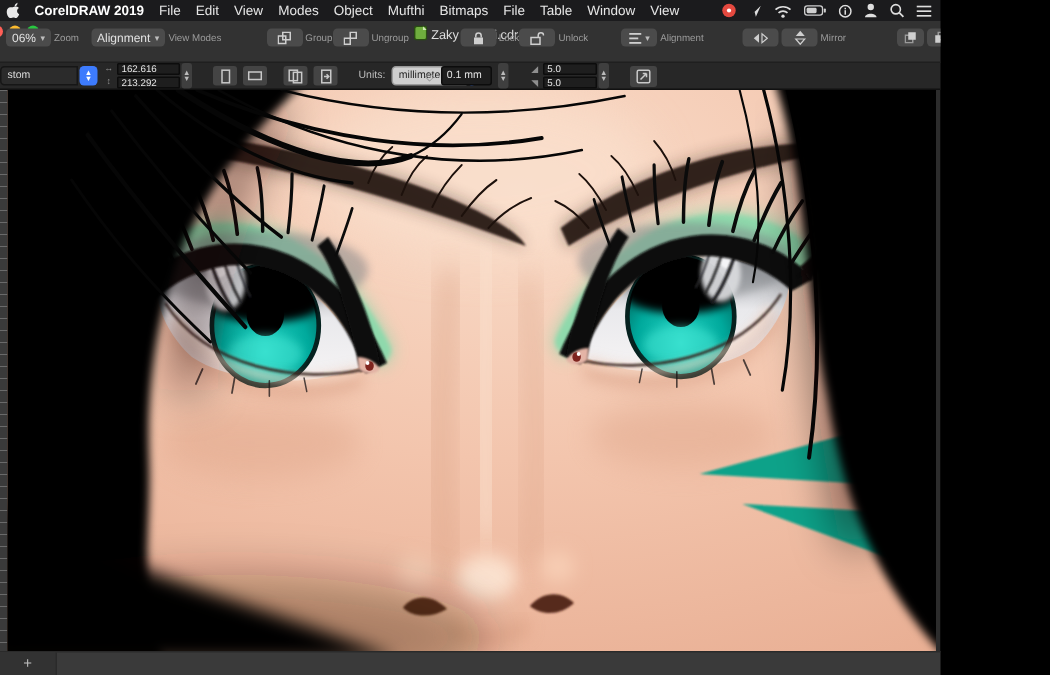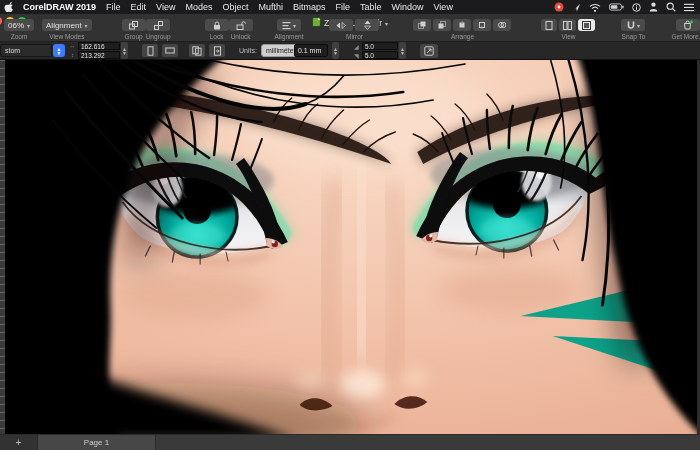--- a/index.html
+++ b/index.html
@@ -1,36 +1,36 @@
 <!DOCTYPE html>
 <html style="--accent_blue: #3d7bfd; --menubar_bg: #1b1b1d; --toolbar_bg: #323232; --propbar_bg: #272727; --statusbar_bg: #3a3a3a; --skin: #f3c5ad; --skin_light: #f9dcc9; --skin_deep: #e6a98d; --hair: #050505; --eyeshadow_mint: #8fd9ac; --iris_teal: #00a99c; --iris_teal_deep: #00564f; --face_paint_teal: #0ba289;"><head>
 <meta charset="utf-8">
 <style>
   *{box-sizing:border-box;margin:0;padding:0}
   html,body{width:700px;height:450px;overflow:hidden;background:#000;
     font-family:"Liberation Sans",sans-serif;-webkit-font-smoothing:antialiased}
-  .app{width:700px;height:450px;display:flex;flex-direction:column;position:relative}
+  .app{width:627px;height:450px;display:flex;flex-direction:column;position:relative}
 
   
   .menubar{height:14px;background:var(--menubar_bg,#1b1b1d);display:flex;align-items:center;
     padding:0 6px 0 4px;gap:10px;font-size:9px;color:#e6e6e6;flex:0 0 auto}
   .menubar .appname{font-weight:bold;color:#fff}
   .menubar .mitem{white-space:nowrap}
   .mb-right{margin-left:auto;display:flex;align-items:center;gap:8px}
   .mb-right svg{display:block}
 
   
   .titlebar{height:28px;background:var(--toolbar_bg,#323232);position:relative;
     border-bottom:1px solid #1f1f1f;flex:0 0 auto;overflow:hidden}
   .lights{position:absolute;top:3px;left:-6px;display:flex;gap:4px}
   .light{width:8px;height:8px;border-radius:50%}
   .doc-title{position:absolute;top:3px;left:50%;transform:translateX(-50%);
     display:flex;align-items:center;gap:3px;font-size:8.5px;color:#dedede;white-space:nowrap}
   .tb-groups{position:absolute;top:5px;left:0;right:0;display:flex;align-items:flex-start;padding:0 4px}
-  .tbgroup{display:flex;flex-direction:column;align-items:center;gap:2px}
+  .tbgroup{display:flex;flex-direction:row;align-items:center;gap:2px}
   .tbrow{display:flex;gap:2px;align-items:center}
   .tbtn{height:12px;min-width:24px;background:#4b4b4b;border-radius:3px;display:flex;
     align-items:center;justify-content:center;font-size:8px;color:#d8d8d8;padding:0 4px;gap:2px}
   .tbtn.sel{background:#e8e8e8;color:#222}
   .tbtn svg{display:block}
   .tlabel{font-size:6.5px;color:#9b9b9b;line-height:7px;white-space:nowrap}
   .combo{height:12px;background:#4b4b4b;border-radius:3px;display:flex;align-items:center;
     font-size:8px;color:#e2e2e2;padding:0 4px;gap:3px}
   .caret{font-size:6px;color:#bdbdbd}
   .sp{flex:0 0 auto}
@@ -607,16 +607,15 @@
         <path d="M710,-10 L572,-10 C598,50 596,128 614,205 C626,272 648,326 702,378 L710,378 Z" style="fill:var(--hair,#050505)" filter="url(#b3)"></path>
 
         <ellipse cx="170" cy="365" rx="190" ry="42" fill="rgba(55,18,6,0.35)" filter="url(#b16)"></ellipse>
         <path d="M-10,380 L292,380 C205,348 135,334 72,308 L-10,276 Z" style="fill:var(--hair,#050505)" filter="url(#b6)"></path>
       </svg>
     </div>
   </div>
 
   <div class="statusbar">
     <span class="addpage">+</span>
-    <span class="pagetab">Page 1</span>
   </div>
 
 </div>
 
 </body></html>

